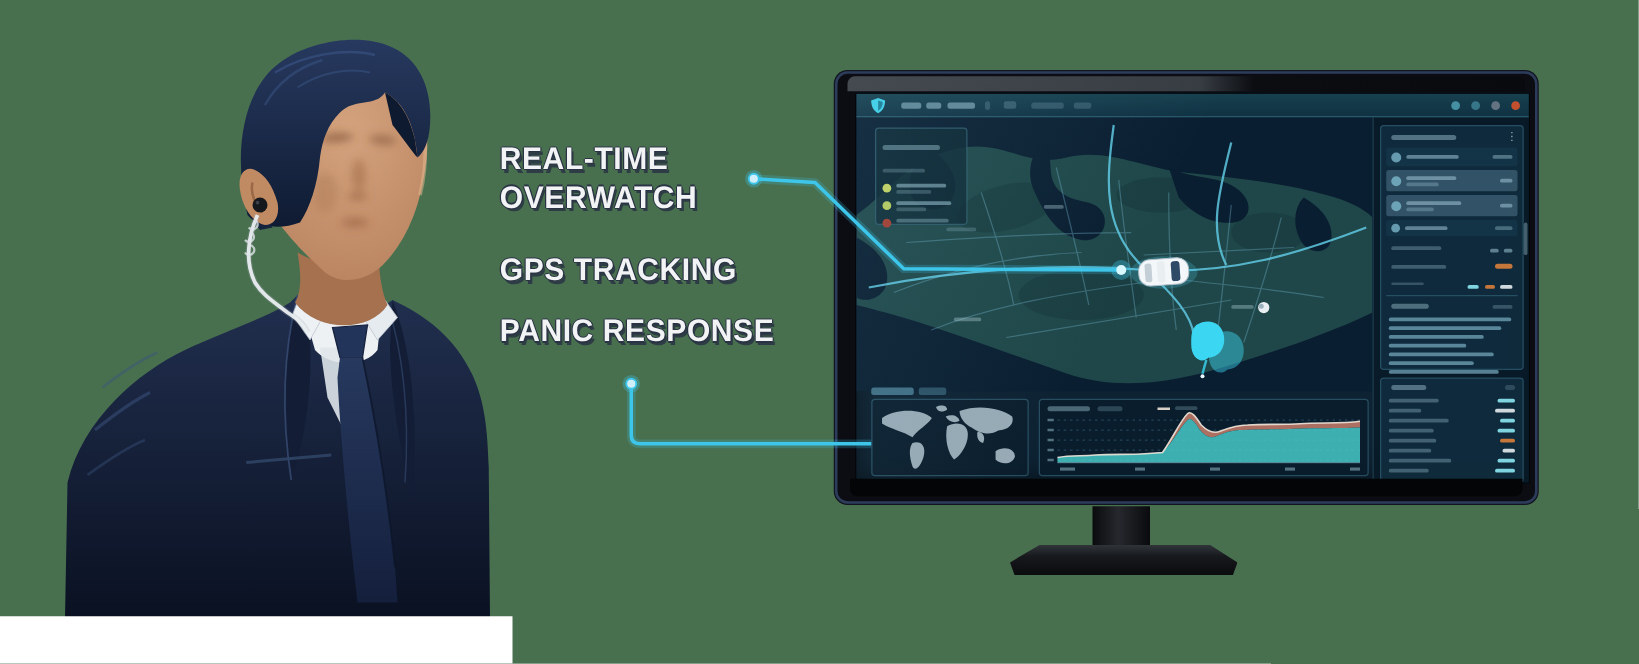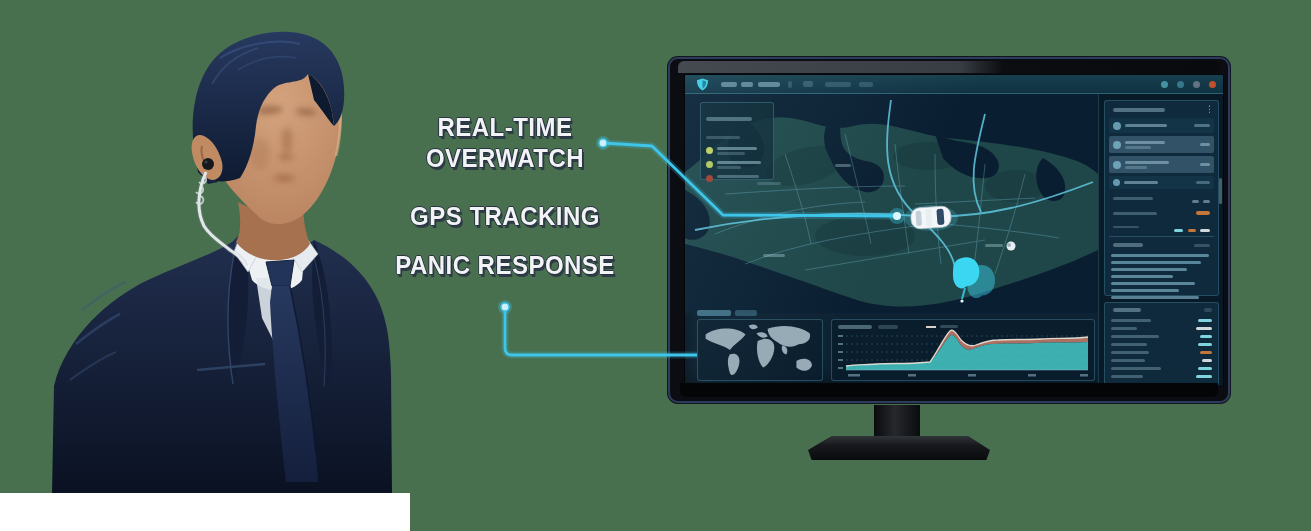--- a/index.html
+++ b/index.html
@@ -8,21 +8,21 @@
     --road:#6FB0C8; --highway:#5FC8E0; --panel:rgba(14,40,56,.88); --panel-border:rgba(94,166,188,.35);
     --tealtext:rgba(140,196,216,.6); --orange:#C4763B; --chart-teal:#46C4C4; --chart-band:#B57565; --chart-line:#EFE7DC;
   }
   *{margin:0;padding:0;box-sizing:border-box}
   html,body{width:1311px;height:531px;font-family:"Liberation Sans",sans-serif}
   .stage{position:relative;width:1311px;height:531px;background:var(--backdrop);overflow:hidden}
   .white-strip{position:absolute;left:0;top:493px;width:410px;height:38px;background:#fff}
   .figure{position:absolute;left:52px;top:14px;width:340px;height:480px}
 
   
-  .callouts{position:absolute;left:385px;top:112px;width:240px;text-align:center}
+  .callouts{position:absolute;left:395px;top:112px;width:240px;text-align:left}
   .callout-line{font-weight:800;font-size:25px;line-height:31px;letter-spacing:.5px;color:var(--label-fill);
     transform:scaleX(.96);transform-origin:center;
     text-shadow:1px 0 0 var(--label-outline),-1px 0 0 var(--label-outline),0 1px 0 var(--label-outline),
       0 -1px 0 var(--label-outline),2px 3px 0 rgba(42,51,67,.85);}
   .gap1{margin-top:27px}.gap2{margin-top:18px}
 
   .connectors{position:absolute;left:0;top:0;width:1311px;height:531px;pointer-events:none;z-index:40}
 
   
   .monitor{position:absolute;left:668px;top:57px;width:562px;height:346px;background:var(--bezel);

